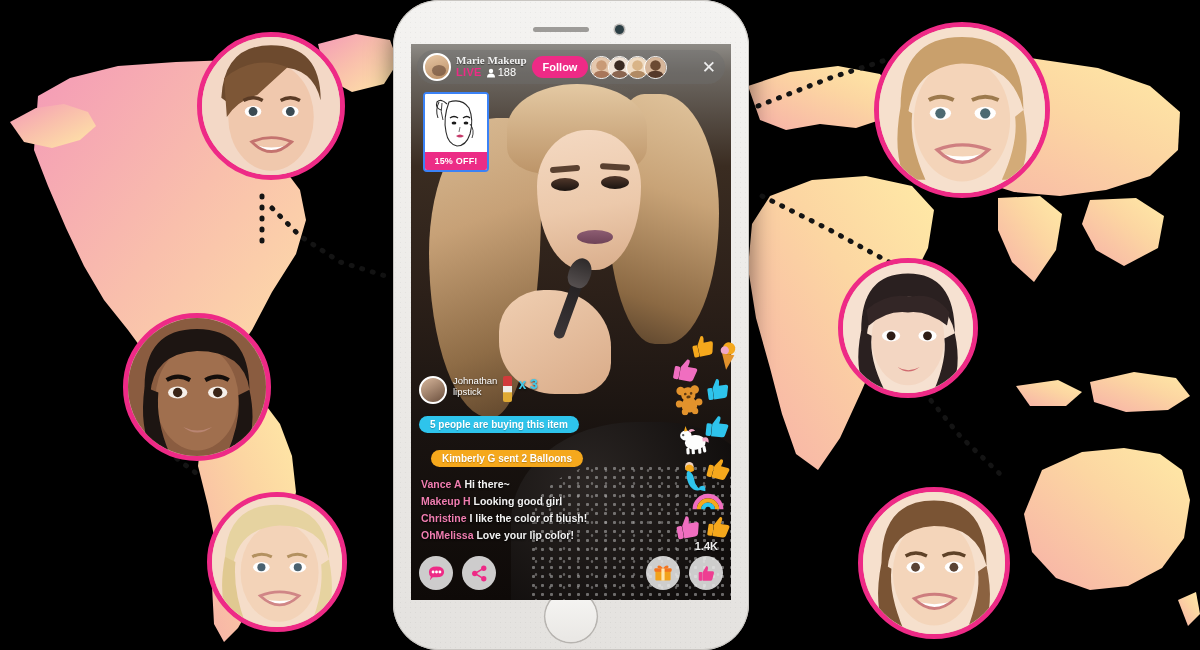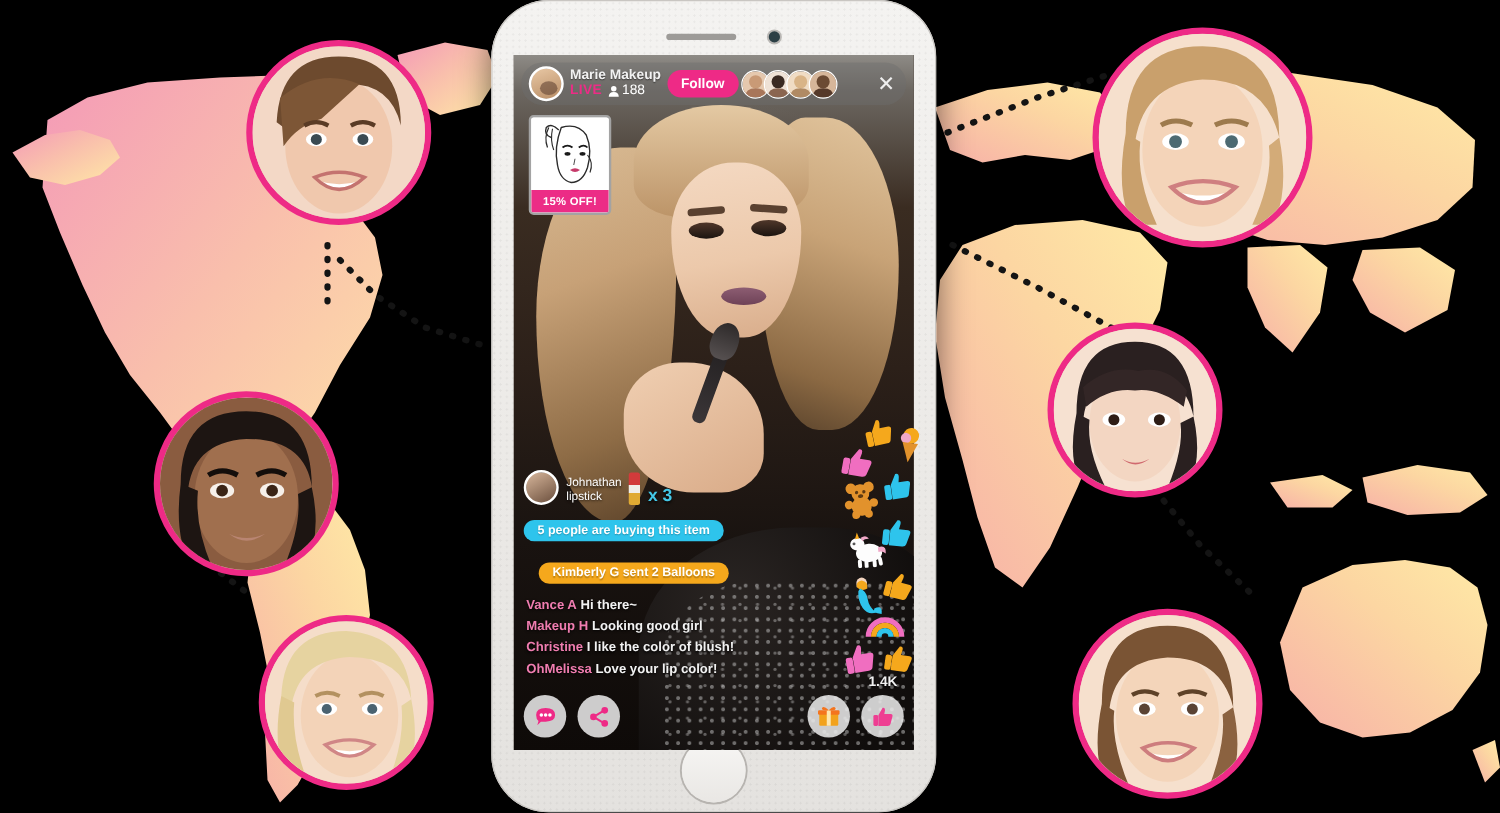--- a/index.html
+++ b/index.html
@@ -79,40 +79,40 @@
 
   
   .topbar { position:absolute; left:6px; top:6px; right:6px; height:34px;
             display:flex; align-items:center; gap:5px;
             background:rgba(110,110,110,.42); border-radius:18px; padding:0 6px; }
   .host-av { width:28px; height:28px; border-radius:50%; border:2px solid #fff; flex:0 0 auto;
              background:linear-gradient(160deg,#e8c7a4,#b98e66); overflow:hidden; position:relative; }
   .host-av:after { content:""; position:absolute; left:7px; top:10px; width:14px; height:11px;
                    border-radius:50%; background:rgba(90,60,45,.55); }
   .host-meta { display:flex; flex-direction:column; line-height:1.05; }
-  .host-name { color:#f2f2f2; font-size:11px; font-weight:bold; text-shadow:0 1px 1px rgba(0,0,0,.5); }
+  .host-name { color:#f2f2f2; font-size:11px; font-weight:bold; text-shadow:0 1px 1px rgba(0,0,0,.5);font-family:Liberation Serif, serif; }
   .host-sub { display:flex; align-items:center; gap:4px; }
   .live { color:#ec2c86; font-size:11px; font-weight:bold; letter-spacing:.3px; }
   .viewers { color:#fff; font-size:11px; display:flex; align-items:center; gap:2px; }
   .follow { background:#ee2a86; color:#fff; font-size:11px; font-weight:bold;
             border:none; border-radius:12px; padding:5px 11px; cursor:pointer; }
   .mini-avs { display:flex; margin-left:2px; }
   .mini-av { width:23px; height:23px; border-radius:50%; border:1.5px solid #fff; margin-left:-5px;
              overflow:hidden; }
   .closeX { margin-left:auto; color:#eee; font-size:17px; font-weight:300; cursor:pointer; padding:0 3px; }
 
   
   .product { position:absolute; left:12px; top:48px; width:66px;
-             background:#fff; border:2px solid #a3a3a3; border-radius:4px; overflow:hidden; }
+             background:#fff; border:2px solid #3b82f6; border-radius:4px; overflow:hidden; }
   .prod-img { height:58px; background:#fff; position:relative; }
   .prod-off { background:#ec2c86; color:#fff; font-size:9px; font-weight:bold; text-align:center;
               padding:4px 0; letter-spacing:.2px; }
 
   
-  .buyrow { position:absolute; left:8px; top:332px; display:flex; align-items:flex-end; gap:6px; }
+  .buyrow { position:absolute; left:8px; top:332px; display:flex; align-items:flex-start; gap:6px; }
   .buy-av { width:28px; height:28px; border-radius:50%; border:2px solid #fff;
             background:linear-gradient(150deg,#d8b79c,#6b4f3d); }
   .buy-txt { color:#fff; font-size:9.5px; line-height:1.15; text-shadow:0 1px 2px rgba(0,0,0,.8); }
   .lipstick { width:9px; height:26px; border-radius:2px;
     background:linear-gradient(180deg,#d23b3b 0%, #d23b3b 38%, #f0eee9 40%, #f0eee9 62%, #e0aa33 64%, #e0aa33 100%); }
   .buy-x { color:#44c8e8; font-size:14px; font-weight:bold; text-shadow:0 1px 2px rgba(0,0,0,.7); }
 
   .pill { display:inline-block; border-radius:11px; padding:3px 11px; color:#fff;
           font-size:10px; font-weight:bold; text-shadow:0 1px 1px rgba(0,0,0,.25); }
   .pill-cyan { background:#2ec4ec; }

